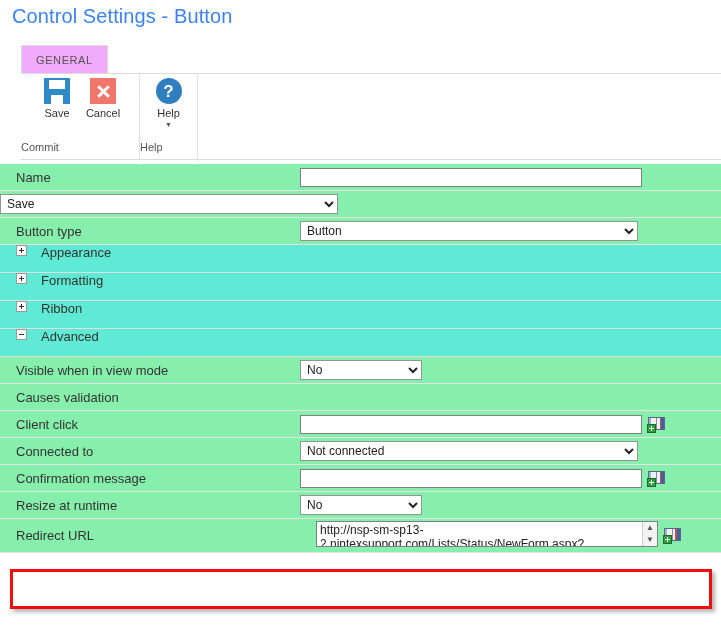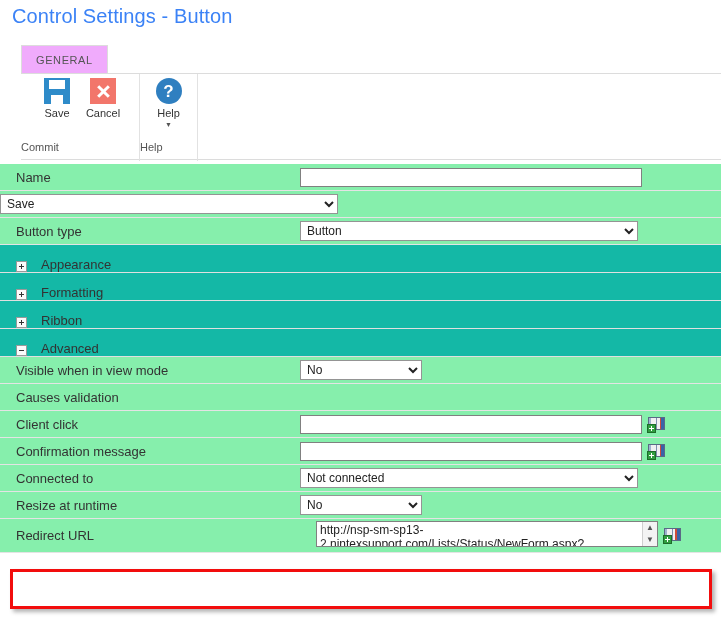--- a/index.html
+++ b/index.html
@@ -174,24 +174,24 @@
   }
   .row .field {
     flex: 1;
     display: flex;
     align-items: center;
   }
 
   .section-row {
     position: relative;
     height: 28px;
-    background: #14b8a6;
+    background: #5eead4;
     border-bottom: 1px solid #e0e0e0;
     display: flex;
-    align-items: flex-end;
+    align-items: flex-start;
     padding-left: 16px;
     cursor: default;
   }
   .toggle {
     width: 11px; height: 11px;
     border: 1px solid #9a9a9a;
     background: #fbfbfb;
     position: relative;
     flex: 0 0 auto;
   }
@@ -443,36 +443,36 @@
       <div class="field">
         <input class="txt w342" type="text" value="" style="">
         <div class="ico-book">
           <div class="bk"></div>
             <div class="pl"></div>
         </div>
       </div>
     </div>
 
     <div class="row">
+      <div class="label">Connected to</div>
+      <div class="field">
+        <select class="sel w338">
+          <option>Not connected</option>
+        </select>
+      </div>
+    </div>
+
+    <div class="row">
       <div class="label">Confirmation message</div>
       <div class="field">
         <input class="txt w342" type="text" value="" style="">
         <div class="ico-book">
           <div class="bk"></div>
             <div class="pl"></div>
         </div>
-      </div>
-    </div>
-
-    <div class="row">
-      <div class="label">Connected to</div>
-      <div class="field">
-        <select class="sel w338">
-          <option>Not connected</option>
-        </select>
       </div>
     </div>
 
     <div class="row">
       <div class="label">Resize at runtime</div>
       <div class="field">
         <select class="sel w105">
           <option>No</option>
         </select>
       </div>

